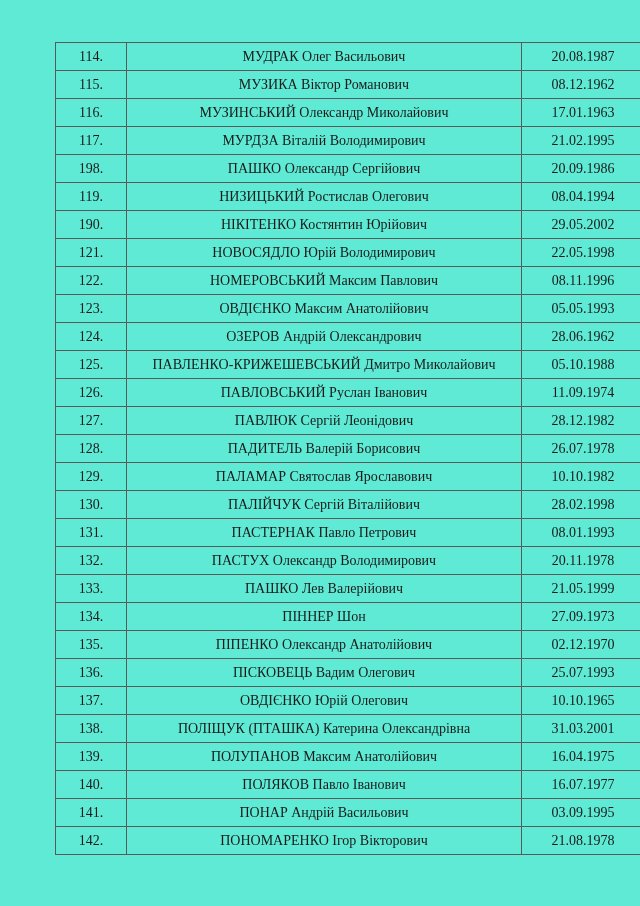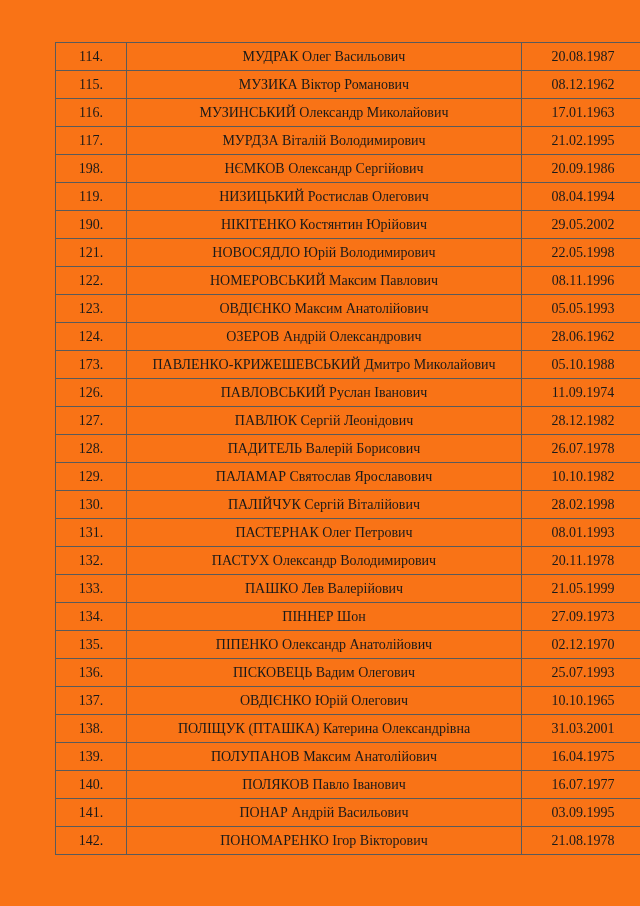--- a/index.html
+++ b/index.html
@@ -4,21 +4,21 @@
 <style>
   html, body {
     margin: 0;
     padding: 0;
     background: #ffffff;
   }
   .page {
     position: relative;
     width: 640px;
     height: 906px;
-    background: #f97316;
+    background: #5eead4;
     font-family: "Liberation Serif", "DejaVu Serif", serif;
     color: #1a1a1a;
     overflow: hidden;
   }
   table.roster {
     position: absolute;
     left: 55px;
     top: 42px;
     width: 550px;
     border-collapse: collapse;
@@ -73,21 +73,21 @@
   </tr>
 
   <tr>
     <td class="c-num">117.</td>
     <td class="c-name">МУРДЗА Віталій Володимирович</td>
     <td class="c-date">21.02.1995</td>
   </tr>
 
   <tr>
     <td class="c-num">198.</td>
-    <td class="c-name">НЄМКОВ Олександр Сергійович</td>
+    <td class="c-name">ПАШКО Олександр Сергійович</td>
     <td class="c-date">20.09.1986</td>
   </tr>
 
   <tr>
     <td class="c-num">119.</td>
     <td class="c-name">НИЗИЦЬКИЙ Ростислав Олегович</td>
     <td class="c-date">08.04.1994</td>
   </tr>
 
   <tr>
@@ -114,21 +114,21 @@
     <td class="c-date">05.05.1993</td>
   </tr>
 
   <tr>
     <td class="c-num">124.</td>
     <td class="c-name">ОЗЕРОВ Андрій Олександрович</td>
     <td class="c-date">28.06.1962</td>
   </tr>
 
   <tr>
-    <td class="c-num">173.</td>
+    <td class="c-num">125.</td>
     <td class="c-name">ПАВЛЕНКО-КРИЖЕШЕВСЬКИЙ Дмитро Миколайович</td>
     <td class="c-date">05.10.1988</td>
   </tr>
 
   <tr>
     <td class="c-num">126.</td>
     <td class="c-name">ПАВЛОВСЬКИЙ Руслан Іванович</td>
     <td class="c-date">11.09.1974</td>
   </tr>
 
@@ -151,21 +151,21 @@
   </tr>
 
   <tr>
     <td class="c-num">130.</td>
     <td class="c-name">ПАЛІЙЧУК Сергій Віталійович</td>
     <td class="c-date">28.02.1998</td>
   </tr>
 
   <tr>
     <td class="c-num">131.</td>
-    <td class="c-name">ПАСТЕРНАК Олег Петрович</td>
+    <td class="c-name">ПАСТЕРНАК Павло Петрович</td>
     <td class="c-date">08.01.1993</td>
   </tr>
 
   <tr>
     <td class="c-num">132.</td>
     <td class="c-name">ПАСТУХ Олександр Володимирович</td>
     <td class="c-date">20.11.1978</td>
   </tr>
 
   <tr>

